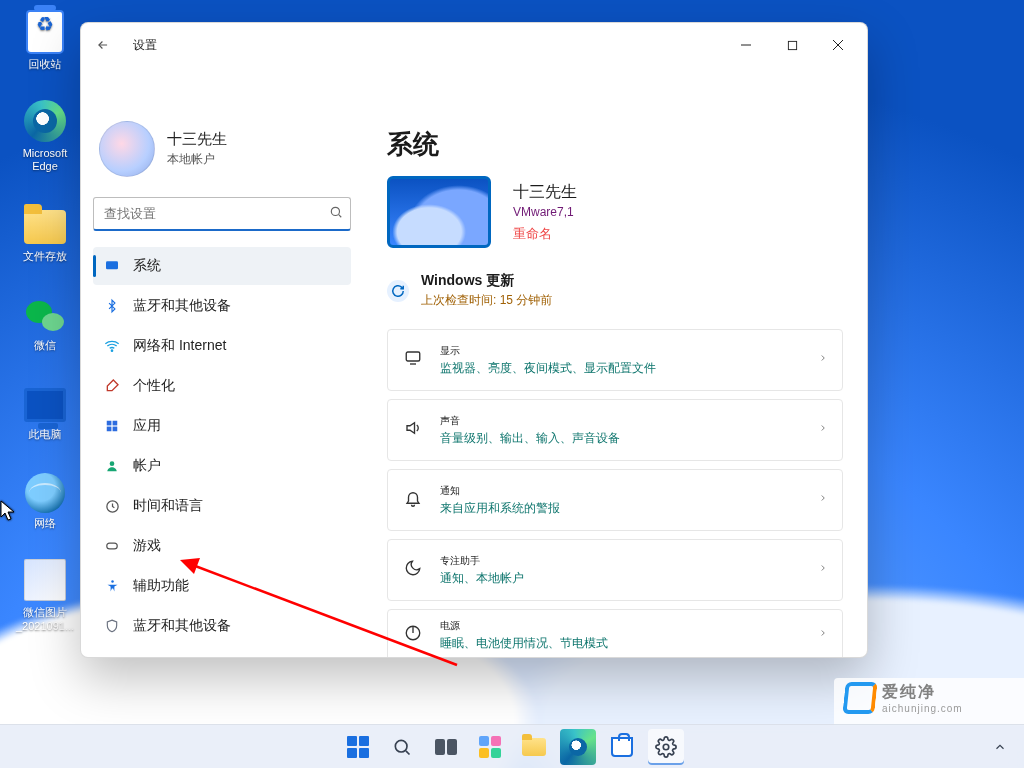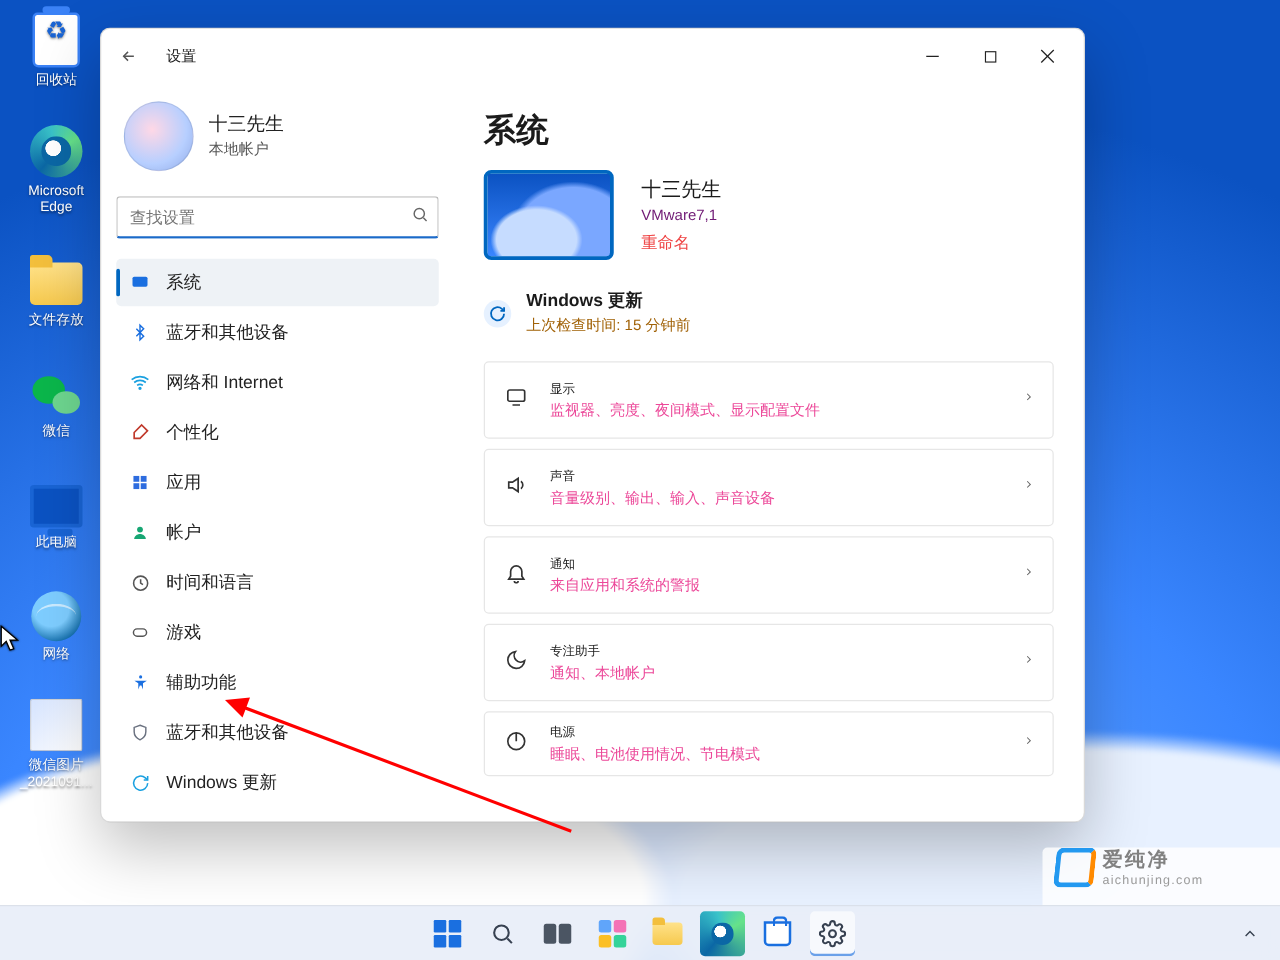--- a/index.html
+++ b/index.html
@@ -44,21 +44,21 @@
 .thispc::after { content: ""; position: absolute; width: 20px; height: 6px; background: #1964d4; bottom: -10px; left: 11px; border-radius: 2px; }
 .netglobe { width: 40px; height: 40px; border-radius: 50%; background: radial-gradient(circle at 40% 35%, #7ecdff 0 40%, #0b67a5 80%); position: relative; margin-top: 4px; }
 .netglobe::after { content: ""; position: absolute; inset: 10px 4px 10px 4px; border-top: 2px solid rgba(255,255,255,.6); border-radius: 50%; }
 .wximg { width: 42px; height: 42px; background: linear-gradient(135deg,#d6e4ff,#ffffff); border: 1px solid rgba(0,0,0,.15); border-radius: 2px; }
 
 
 .settings-window {
   position: absolute; left: 80px; top: 22px; width: 788px; height: 636px;
   background: #fff; border: 1px solid rgba(0,0,0,.15); border-radius: 8px;
   box-shadow: 0 20px 50px rgba(0,0,0,.25);
-  display: flex; flex-direction: column; overflow: hidden; z-index: 5;
+  display: flex; flex-direction: column; overflow: hidden; z-index: 5; gap: 40px;
 }
 
 .titlebar { height: 44px; display: flex; align-items: center; justify-content: space-between; padding: 0 6px 0 8px; }
 .titlebar-left { display: flex; align-items: center; gap: 16px; font-size: 12px; color: #222; }
 .back-btn { width: 28px; height: 28px; display: flex; align-items: center; justify-content: center; border-radius: 4px; color: #555; }
 .back-btn svg { display: block; }
 .win-controls { display: flex; }
 .win-controls button { width: 46px; height: 32px; border: none; background: transparent; display: flex; align-items: center; justify-content: center; color: #222; }
 .win-controls svg { display: block; }
 
@@ -91,31 +91,31 @@
 .update-row { display: flex; align-items: center; gap: 12px; margin-top: 10px; }
 .update-row .c-icon { width: 22px; height: 22px; border-radius: 50%; background: #e6f1ff; display: flex; align-items: center; justify-content: center; color: #0067c0; }
 .update-row .bold { font-size: 14px; font-weight: 600; color: #1b1b1b; }
 .update-row .sub { font-size: 12px; color: #a16207; margin-top: 2px; }
 
 .cards { display: flex; flex-direction: column; gap: 8px; margin-top: 6px; }
 .setting-card { border: 1px solid #e6e6e6; border-radius: 4px; background: #fff; height: 62px; display: flex; align-items: center; padding: 0 14px; gap: 16px; position: relative; }
 .setting-card.short { height: 52px; }
 .setting-card .sc-icon { width: 22px; text-align: center; color: #333; }
 .setting-card .sc-texts .t1 { font-size: 10px; color: #1b1b1b; }
-.setting-card .sc-texts .t2 { font-size: 12px; color: #ec4899; margin-top: 2px; }
+.setting-card .sc-texts .t2 { font-size: 12px; color: #0f766e; margin-top: 2px; }
 .setting-card .chev { position: absolute; right: 14px; top: 50%; transform: translateY(-50%); color: #666; }
 
 
 .annotation-arrow { position: absolute; z-index: 6; pointer-events: none; }
 
 
 .watermark {
   position: absolute; right: 0; bottom: 42px; height: 48px; width: 190px;
-  background: rgba(255,255,255,.8); display: flex; align-items: flex-end; gap: 6px;
-  padding: 16px 10px; z-index: 20; border-top-left-radius: 4px;
+  background: rgba(255,255,255,.8); display: flex; align-items: flex-start; gap: 6px;
+  padding: 4px 10px; z-index: 20; border-top-left-radius: 4px;
 }
 .watermark .logo { width: 32px; height: 32px; border: 4px solid #2399f0; border-radius: 6px; transform: skewX(-6deg); border-right-color: #ff8a00; }
 .watermark .txts .cn { font-size: 16px; font-weight: 700; color: #818181; letter-spacing: 2px; }
 .watermark .txts .en { font-size: 10px; color: #9a9a9a; letter-spacing: 1px; }
 
 
 .taskbar {
   position: absolute; left: 0; right: 0; bottom: 0; height: 44px;
   background: rgba(232, 238, 248, .92); backdrop-filter: blur(8px);
   display: flex; align-items: center; z-index: 30; border-top: 1px solid rgba(0,0,0,.06);

